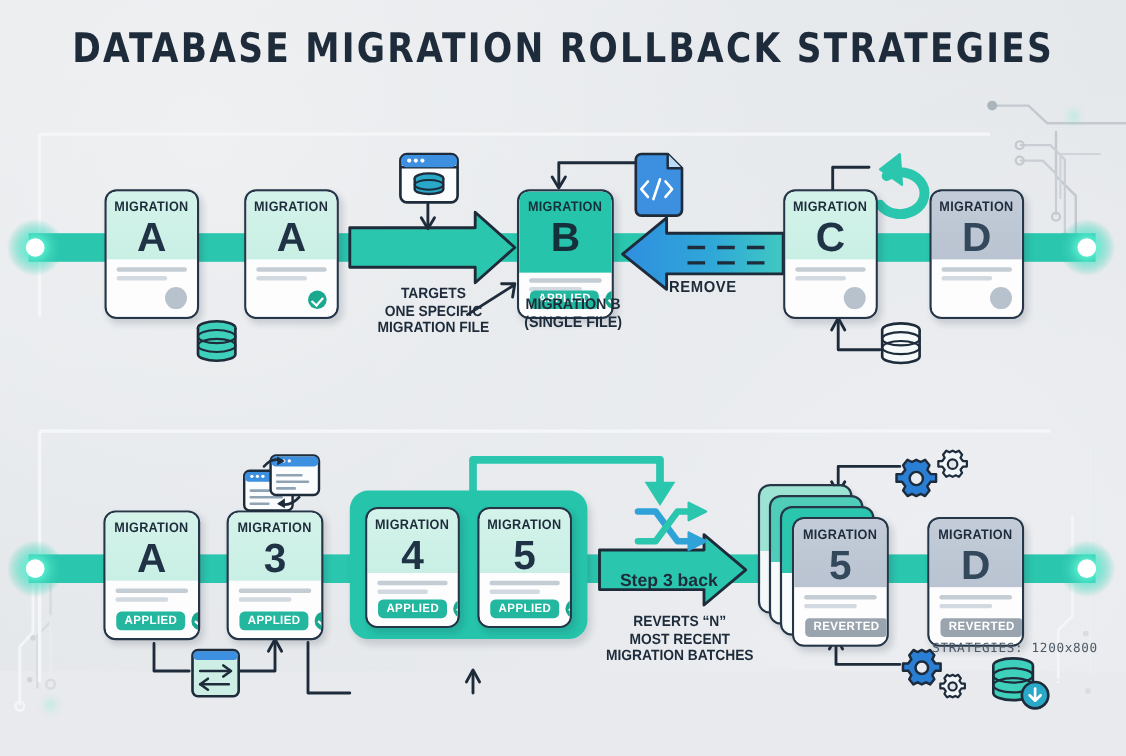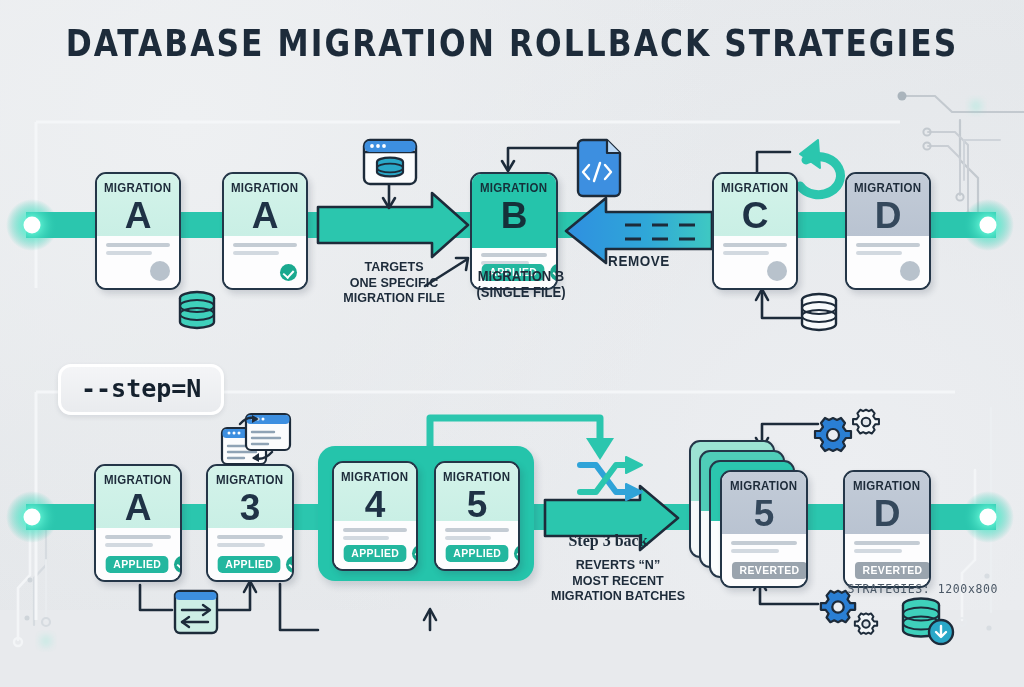--- a/index.html
+++ b/index.html
@@ -204,22 +204,22 @@
     font-weight: bold;
     color: #1d2b3a;
     text-align: center;
     line-height: 1.15;
     transform: scaleX(0.93);
     white-space: pre-line;
   }
   #lbl-targets   { left: 333px; top: 259px; width: 122px; font-size: 13.5px; }
   #lbl-migb      { left: 455px; top: 268px; width: 132px; font-size: 14px; }
   #lbl-remove    { left: 590px; top: 253px; width: 98px; font-size: 14.5px; letter-spacing:0.6px; }
-  #lbl-step3     { left: 545px; top: 532px; width: 126px; font-size: 16px;
-                   font-family: Liberation Serif, serif; transform:none; }
+  #lbl-step3     { left: 545px; top: 520px; width: 126px; font-size: 16px;
+                   font-family: Liberation Sans, sans-serif; transform:none; }
   #lbl-reverts   { left: 535px; top: 557px; width: 166px; font-size: 13.5px; }
 
   #dims {
     position: absolute;
     right: 26px; bottom: 14px;
     z-index: 46;
     font-family: "DejaVu Sans Mono", "Liberation Mono", monospace;
     font-size: 11.5px;
     letter-spacing: 0.6px;
     color: #4b5866;
@@ -363,21 +363,20 @@
     <g stroke-linejoin="round" stroke-linecap="round">
       <path d="M580 465 L596 465 L616 492 L630 492" fill="none" stroke="#2fa3d8" stroke-width="6"></path>
       <path d="M580 492 L596 492 L616 465 L630 465" fill="none" stroke="#2bc6ae" stroke-width="6"></path>
       <path d="M626 457 L642 465 L626 473 Z" fill="#2bc6ae" stroke="#2bc6ae" stroke-width="2"></path>
       <path d="M626 484 L642 492 L626 500 Z" fill="#2fa3d8" stroke="#2fa3d8" stroke-width="2"></path>
     </g>
   </svg>
 
   <div id="title">DATABASE MIGRATION ROLLBACK STRATEGIES</div>
 
-  <div class="flag" id="flag-step">--step=N</div>
 
   <div class="card" style="left:95px;  top:172px; width:86px; height:118px;">
     <div class="head head-teal" style="height:62px;">
       <div class="cap">MIGRATION</div>
       <div class="big">A</div>
     </div>
     <div class="body">
       <div class="ln l1"></div>
       <div class="ln l2"></div>
       <div class="knob"></div>

